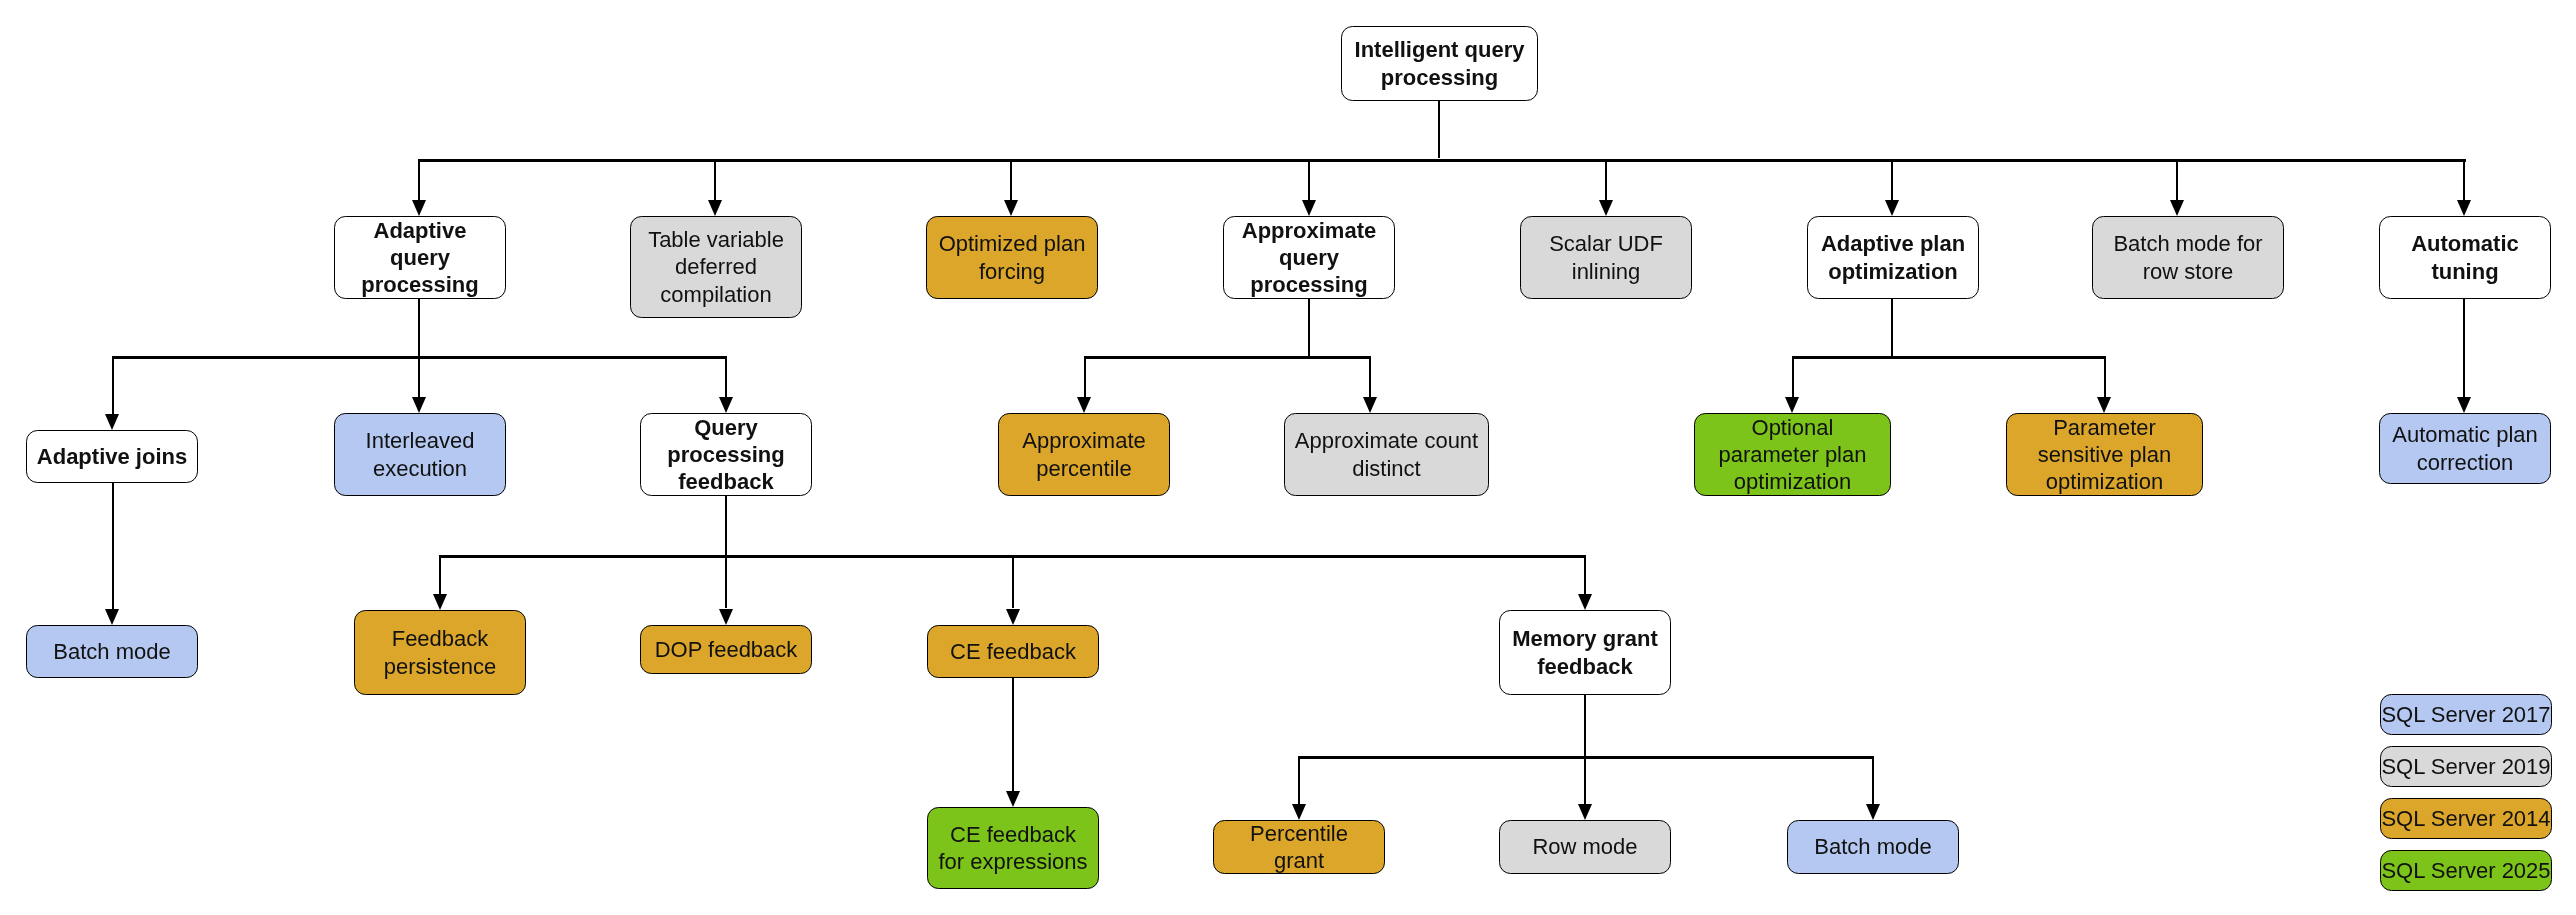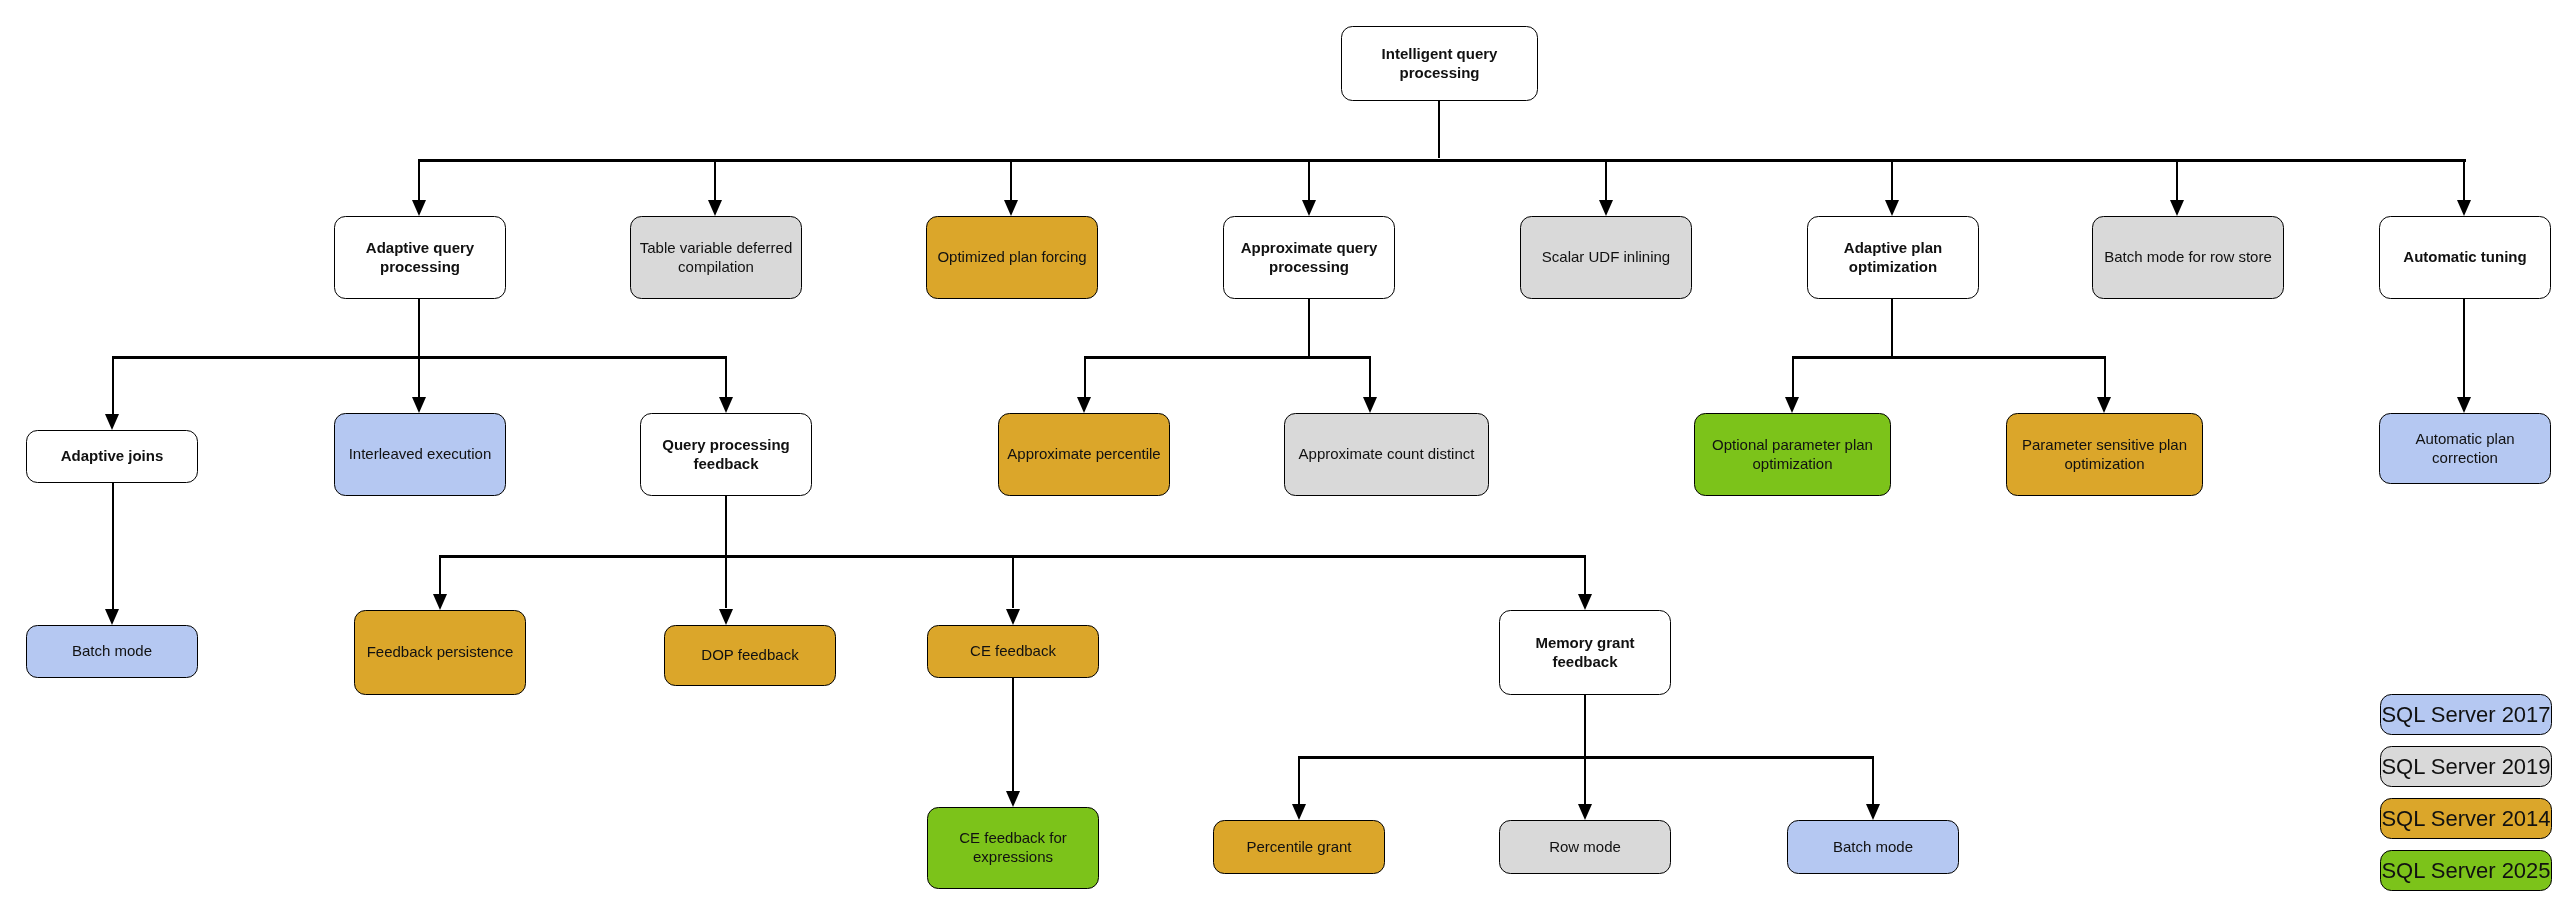--- a/index.html
+++ b/index.html
@@ -10,21 +10,21 @@
     font-family:"Liberation Sans", sans-serif;
     color:#111;
   }
   .node{
     position:absolute;
     box-sizing:border-box;
     border:1.7px solid #000;
     border-radius:11.4px;
     display:flex;align-items:center;justify-content:center;
     text-align:center;
-    font-size:15px;line-height:1.24;
+    font-size:22px;line-height:1.24;
     padding:2.3px 8px;
     background:#fff;
   }
   .bold{font-weight:700;}
   .c-white{background:#ffffff;}
   .c-gray{background:#d9d9d9;}
   .c-blue{background:#b5c8f2;}
   .c-gold{background:#dba62a;}
   .c-green{background:#7cc31a;}
   .vl{position:absolute;width:1.7px;background:#000;}
@@ -121,21 +121,21 @@
   <div class="vl" style="left:1872px;top:756px;height:49px"></div>
   <div class="arrow" style="left:1866px;top:804px"></div>
 
   <div class="node c-white bold" style="left:1341px;top:26px;width:197px;height:75px">
     <span>Intelligent query processing</span>
     </div>
 
   <div class="node c-white bold" style="left:334px;top:216px;width:172px;height:83px">
     <span>Adaptive query processing</span>
     </div>
-  <div class="node c-gray" style="left:630px;top:216px;width:172px;height:83px">
+  <div class="node c-gray" style="left:630px;top:216px;width:172px;height:102px">
     <span>Table variable deferred compilation</span>
     </div>
   <div class="node c-gold" style="left:926px;top:216px;width:172px;height:83px">
     <span>Optimized plan forcing</span>
     </div>
   <div class="node c-white bold" style="left:1223px;top:216px;width:172px;height:83px">
     <span>Approximate query processing</span>
     </div>
   <div class="node c-gray" style="left:1520px;top:216px;width:172px;height:83px">
     <span>Scalar UDF inlining</span>
@@ -174,21 +174,21 @@
   <div class="node c-blue" style="left:2379px;top:413px;width:172px;height:71px">
     <span>Automatic plan correction</span>
     </div>
 
   <div class="node c-blue" style="left:26px;top:625px;width:172px;height:53px">
     <span>Batch mode</span>
     </div>
   <div class="node c-gold" style="left:354px;top:610px;width:172px;height:85px">
     <span>Feedback persistence</span>
     </div>
-  <div class="node c-gold" style="left:664px;top:625px;width:172px;height:61px">
+  <div class="node c-gold" style="left:640px;top:625px;width:172px;height:49px">
     <span>DOP feedback</span>
     </div>
   <div class="node c-gold" style="left:927px;top:625px;width:172px;height:53px">
     <span>CE feedback</span>
     </div>
   <div class="node c-white bold" style="left:1499px;top:610px;width:172px;height:85px">
     <span>Memory grant feedback</span>
     </div>
 
   <div class="node c-green" style="left:927px;top:807px;width:172px;height:82px">

